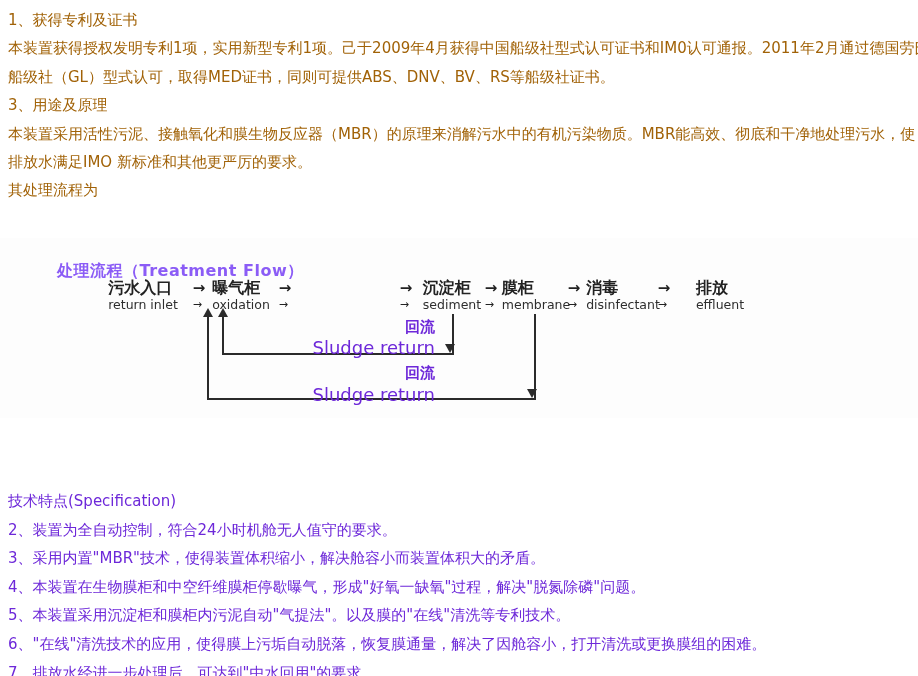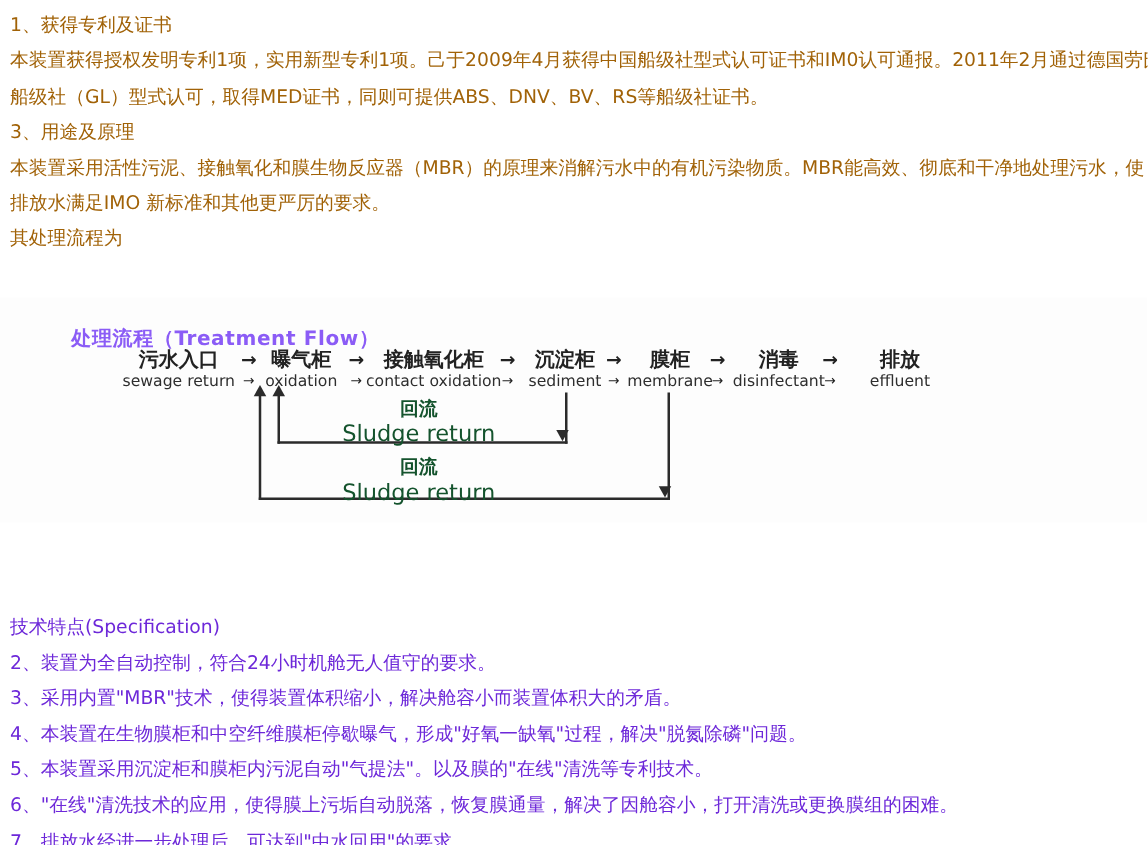--- a/index.html
+++ b/index.html
@@ -20,39 +20,39 @@
   
   .diagram { position: absolute; left: 0; top: 238px; width: 918px; height: 180px; background: #fdfdfd; }
   .diagram-title {
     position: absolute; left: 57px; top: 0;
     font-size: 16px; font-weight: bold; color: #8b5cf6; letter-spacing: 0.5px;
     white-space: nowrap;
     margin-top: 23px;
   }
   .stage, .arrow-col {
     position: absolute; top: 40px;
-    display: flex; flex-direction: column; align-items: center;
+    display: flex; flex-direction: column; align-items: flex-start;
     transform: translateX(-50%);
     white-space: nowrap; color: #222;
   }
   .stage-zh { font-size: 16px; font-weight: bold; line-height: 20px; }
   .stage-en { font-size: 12.5px; line-height: 14px; color: #2e2e2e; }
   .arrow-zh { font-size: 15px; font-weight: bold; line-height: 20px; }
   .arrow-en { font-size: 11px; line-height: 14px; }
   .loop-box { position: absolute; border: 0 solid #2b2b2b; border-left-width: 2px; border-right-width: 2px; border-bottom-width: 2px; }
   .loop1 { left: 222px; top: 76px; width: 228px; height: 39px; }
   .loop2 { left: 207px; top: 76px; width: 325px; height: 84px; }
   .tri { position: absolute; width: 0; height: 0; }
   .tri-up   { border-left: 5px solid transparent; border-right: 5px solid transparent; border-bottom: 9px solid #2b2b2b; }
   .tri-down { border-left: 5px solid transparent; border-right: 5px solid transparent; border-top: 9px solid #2b2b2b; }
   .tri-up1   { left: 218px; top: 70px; }
   .tri-up2   { left: 203px; top: 70px; }
   .tri-down1 { left: 445px; top: 106px; }
   .tri-down2 { left: 527px; top: 151px; }
-  .loop-label { position: absolute; left: 235px; width: 200px; text-align: center; color: #14532d; white-space: nowrap; }
+  .loop-label { position: absolute; left: 235px; width: 200px; text-align: right; color: #6d28d9; white-space: nowrap; }
   .loop-zh { font-size: 15px; font-weight: bold; }
   .loop-en { font-size: 18px; }
   .loop1-zh { top: 80px; }
   .loop1-en { top: 99px; }
   .loop2-zh { top: 126px; }
   .loop2-en { top: 146px; }
   
   .features {
     position: absolute; left: 8px; top: 443px; width: 906px;
     font-size: 15px; line-height: 28.6px; color: #6d28d9;
@@ -72,37 +72,33 @@
   <div class="line">本装置采用活性污泥、接触氧化和膜生物反应器（MBR）的原理来消解污水中的有机污染物质。MBR能高效、彻底和干净地处理污水，使</div>
   <div class="line">排放水满足IMO 新标准和其他更严厉的要求。</div>
   <div class="line">其处理流程为</div>
 </div>
 
 <div class="diagram">
   <div class="diagram-title">处理流程（Treatment Flow）</div>
 
   <div class="stage" style="left:143px">
     <span class="stage-zh">污水入口</span>
-    <span class="stage-en">sewage return</span>
+    <span class="stage-en">return inlet</span>
   </div>
   <div class="arrow-col" style="left:199px">
     <span class="arrow-zh">→</span>
     <span class="arrow-en">→</span>
   </div>
   <div class="stage" style="left:241px">
     <span class="stage-zh">曝气柜</span>
     <span class="stage-en">oxidation</span>
   </div>
   <div class="arrow-col" style="left:285px">
     <span class="arrow-zh">→</span>
     <span class="arrow-en">→</span>
-  </div>
-  <div class="stage" style="left:347px">
-    <span class="stage-zh">接触氧化柜</span>
-    <span class="stage-en">contact oxidation</span>
   </div>
   <div class="arrow-col" style="left:406px">
     <span class="arrow-zh">→</span>
     <span class="arrow-en">→</span>
   </div>
   <div class="stage" style="left:452px">
     <span class="stage-zh">沉淀柜</span>
     <span class="stage-en">sediment</span>
   </div>
   <div class="arrow-col" style="left:491px">

